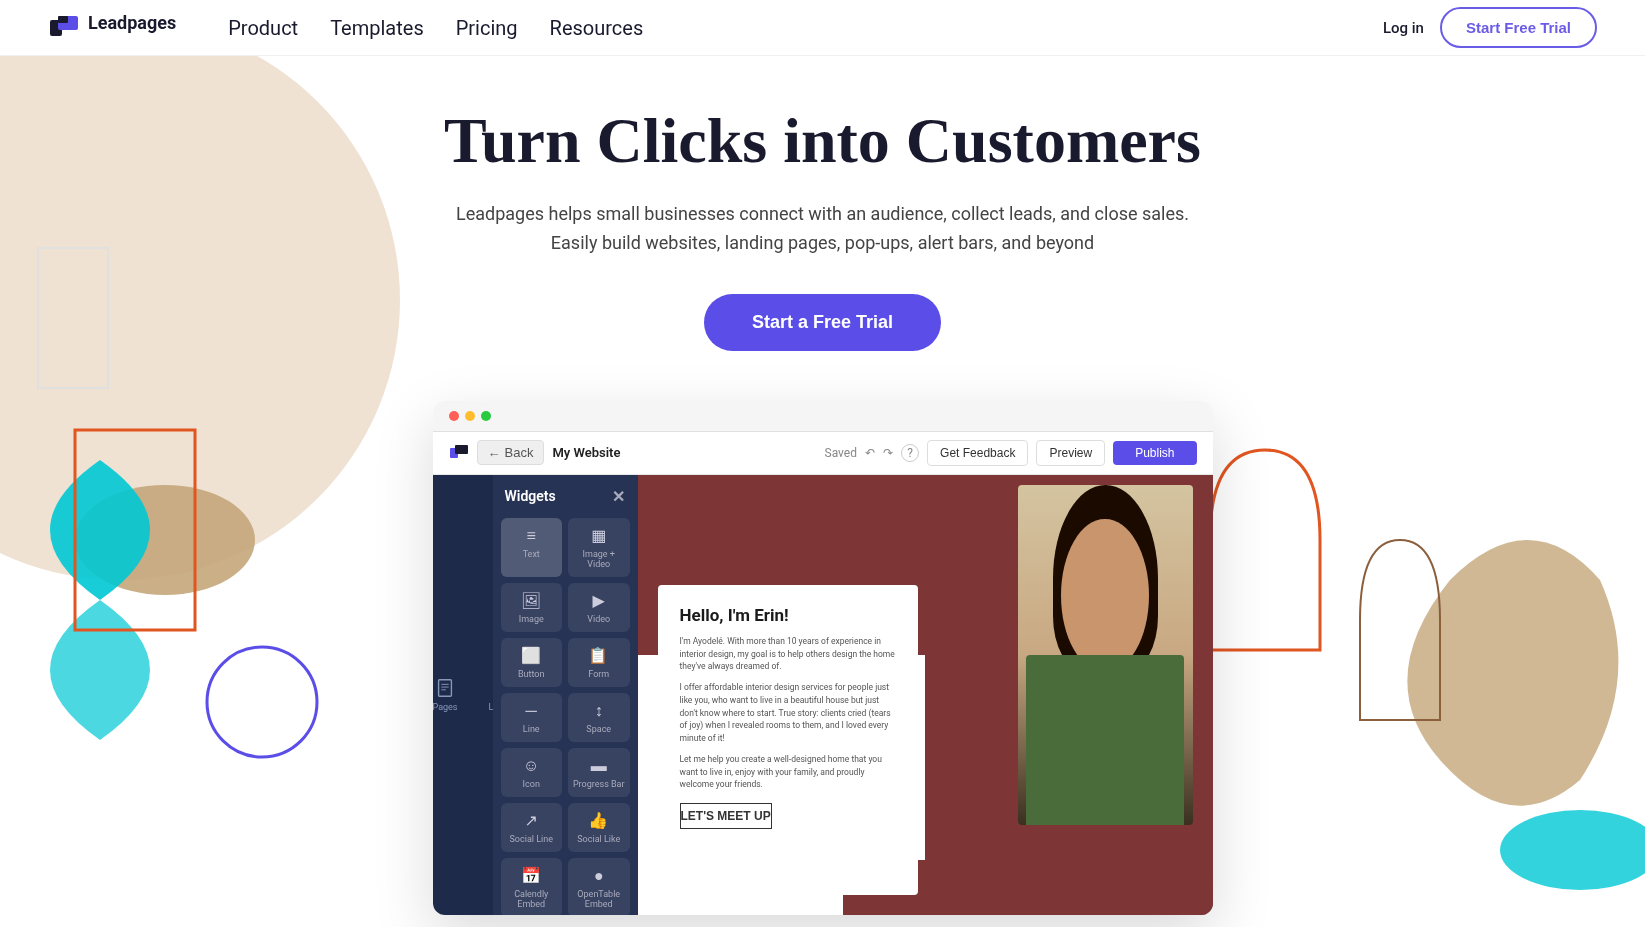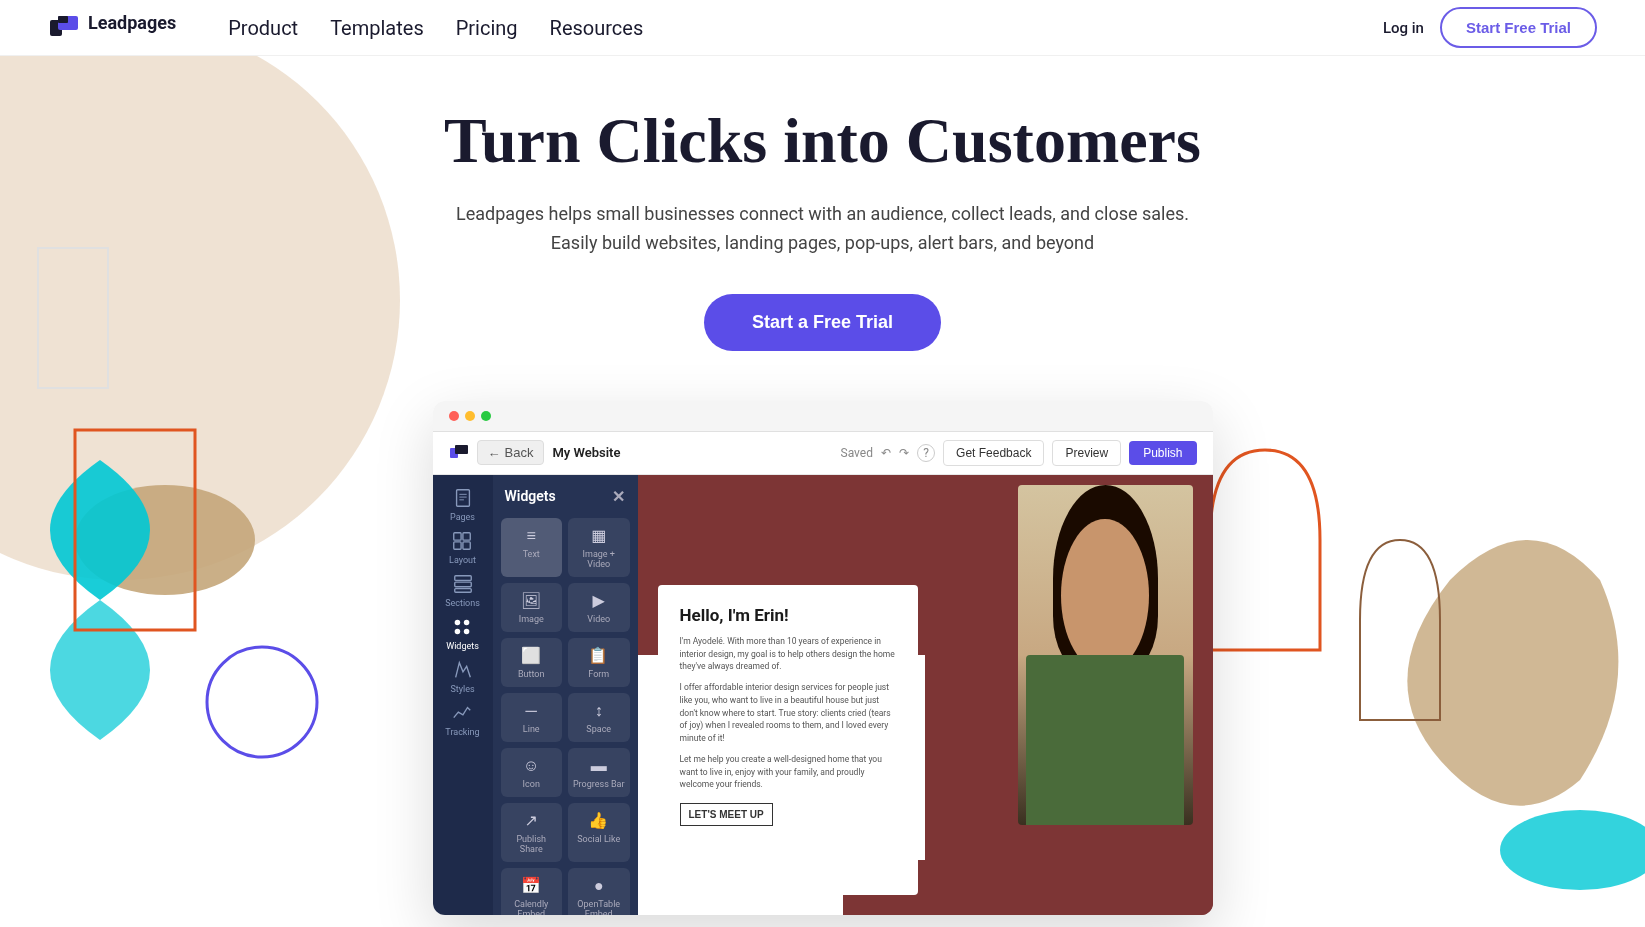--- a/index.html
+++ b/index.html
@@ -177,42 +177,42 @@
     .btn-small {
       padding: 5px 12px;
       border-radius: 4px;
       font-size: 12px;
       border: 1px solid #ddd;
       background: #fff;
       cursor: pointer;
       color: #333;
     }
     .btn-publish {
-      padding: 5px 14px;
+      padding: 5px 22px;
       border-radius: 4px;
       font-size: 12px;
       background: #5b4de8;
       color: #fff;
       border: none;
       cursor: pointer;
     }
 
     
     .editor-layout {
       display: flex;
       height: 440px;
     }
     .sidebar-dark {
       width: 60px;
       background: #1e2a4a;
       display: flex;
-      flex-direction: column;
+      flex-direction: row;
       align-items: center;
       padding: 12px 0;
-      gap: 8px;
+      gap: 31px;
     }
     .sidebar-icon-item {
       display: flex;
       flex-direction: column;
       align-items: center;
       gap: 3px;
       cursor: pointer;
     }
     .sidebar-icon-item span {
       font-size: 9px;
@@ -477,21 +477,21 @@
             <span class="widget-label">Icon</span>
           </div>
 
           <div class="widget-item">
             <span class="widget-icon">▬</span>
             <span class="widget-label">Progress Bar</span>
           </div>
 
           <div class="widget-item">
             <span class="widget-icon">↗</span>
-            <span class="widget-label">Publish Share</span>
+            <span class="widget-label">Social Line</span>
           </div>
 
           <div class="widget-item">
             <span class="widget-icon">👍</span>
             <span class="widget-label">Social Like</span>
           </div>
 
           <div class="widget-item">
             <span class="widget-icon">📅</span>
             <span class="widget-label">Calendly Embed</span>
@@ -510,21 +510,21 @@
 
         <div style="position:absolute; top:0; left:50%; right:0; height:100%; background:#7d3535;"></div>
 
         <div style="position:relative; padding:20px; display:flex; height:100%;">
 
           <div style="background:#fff; border-radius:4px; padding:20px 22px; width:260px; margin-top:90px; z-index:2; position:relative;">
             <div style="font-size:17px; font-weight:700; color:#1a1a1a; margin-bottom:10px;">Hello, I'm Erin!</div>
             <p style="font-size:8.5px; color:#555; line-height:1.5; margin-bottom:8px;">I'm Ayodelé. With more than 10 years of experience in interior design, my goal is to help others design the home they've always dreamed of.</p>
             <p style="font-size:8.5px; color:#555; line-height:1.5; margin-bottom:8px;">I offer affordable interior design services for people just like you, who want to live in a beautiful house but just don't know where to start. True story: clients cried (tears of joy) when I revealed rooms to them, and I loved every minute of it!</p>
             <p style="font-size:8.5px; color:#555; line-height:1.5; margin-bottom:12px;">Let me help you create a well-designed home that you want to live in, enjoy with your family, and proudly welcome your friends.</p>
-            <button style="border:1px solid #333; padding:5px 8px; font-size:10px; color:#333; background:transparent; cursor:pointer; font-weight:600;">LET'S MEET UP</button>
+            <button style="border:1px solid #333; padding:5px 0; font-size:12px; color:#333; background:transparent; cursor:pointer; font-weight:600;">LET'S MEET UP</button>
           </div>
 
           <div style="position:absolute; right:20px; top:10px; width:175px; height:340px; border-radius:4px; overflow:hidden; z-index:2;">
 
             <div style="width:100%; height:100%; background:linear-gradient(180deg, #d4c4a0 0%, #c8a882 50%, #3a3020 100%); position:relative;">
 
               <div style="position:absolute; top:0; left:20%; width:60%; height:55%; background:#1a0a00; border-radius:50% 50% 30% 30%;"></div>
 
               <div style="position:absolute; top:10%; left:25%; width:50%; height:45%; background:#c8956c; border-radius:50%;"></div>
 

